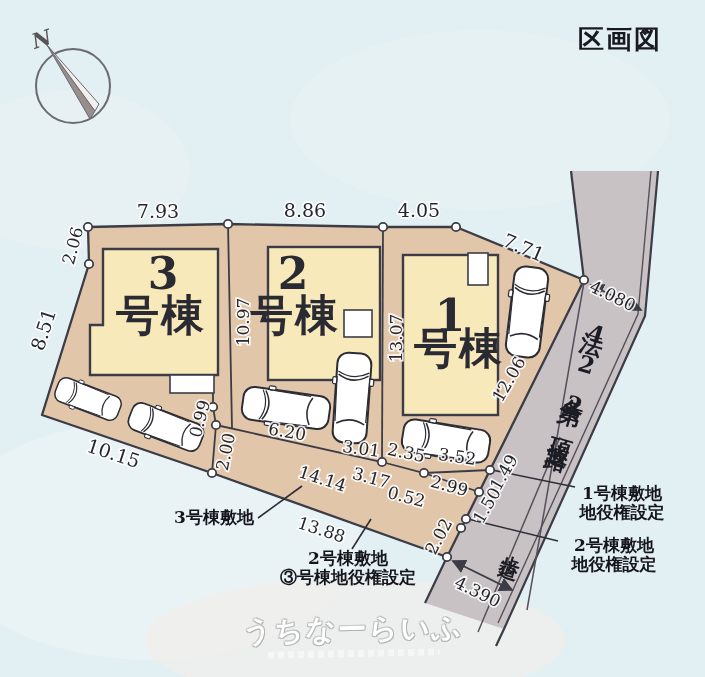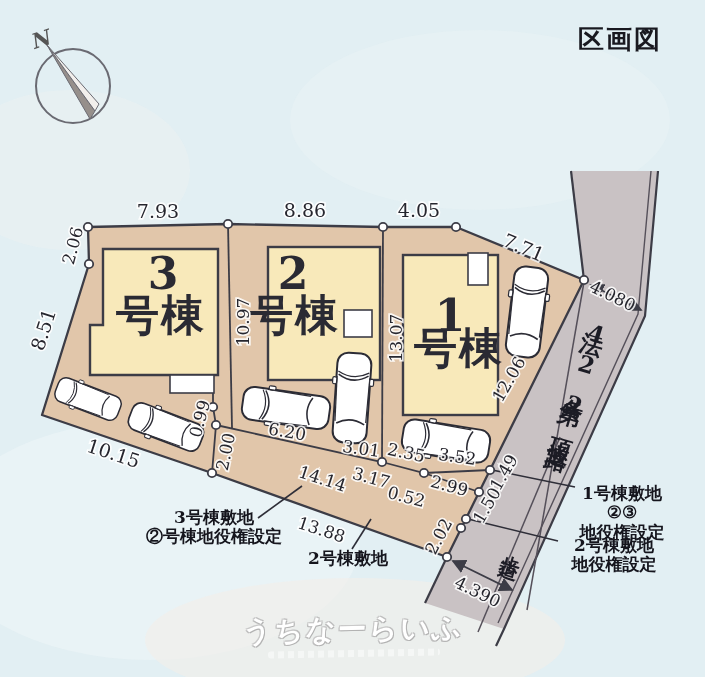--- a/index.html
+++ b/index.html
@@ -180,28 +180,27 @@
     </g>
   </svg>
 
   <div class="ovl title">区画図</div>
 
   <div class="ovl vtext road-label">法42条第2項道路</div>
   <div class="ovl vtext walk-label">歩道</div>
 
   <div class="ovl note n1">
     <div>3号棟敷地</div>
-    <div>②号棟地役権設定</div>
   </div>
   <div class="ovl note n2">
     <div>2号棟敷地</div>
+    <div>③号棟地役権設定</div>
   </div>
   <div class="ovl note n3">
     <div>1号棟敷地</div>
-    <div>②③</div>
     <div>地役権設定</div>
   </div>
   <div class="ovl note n4">
     <div>2号棟敷地</div>
     <div>地役権設定</div>
   </div>
 
   <div class="ovl wm">うちなーらいふ</div>
   <div class="ovl wm-sub"></div>
 </div>

